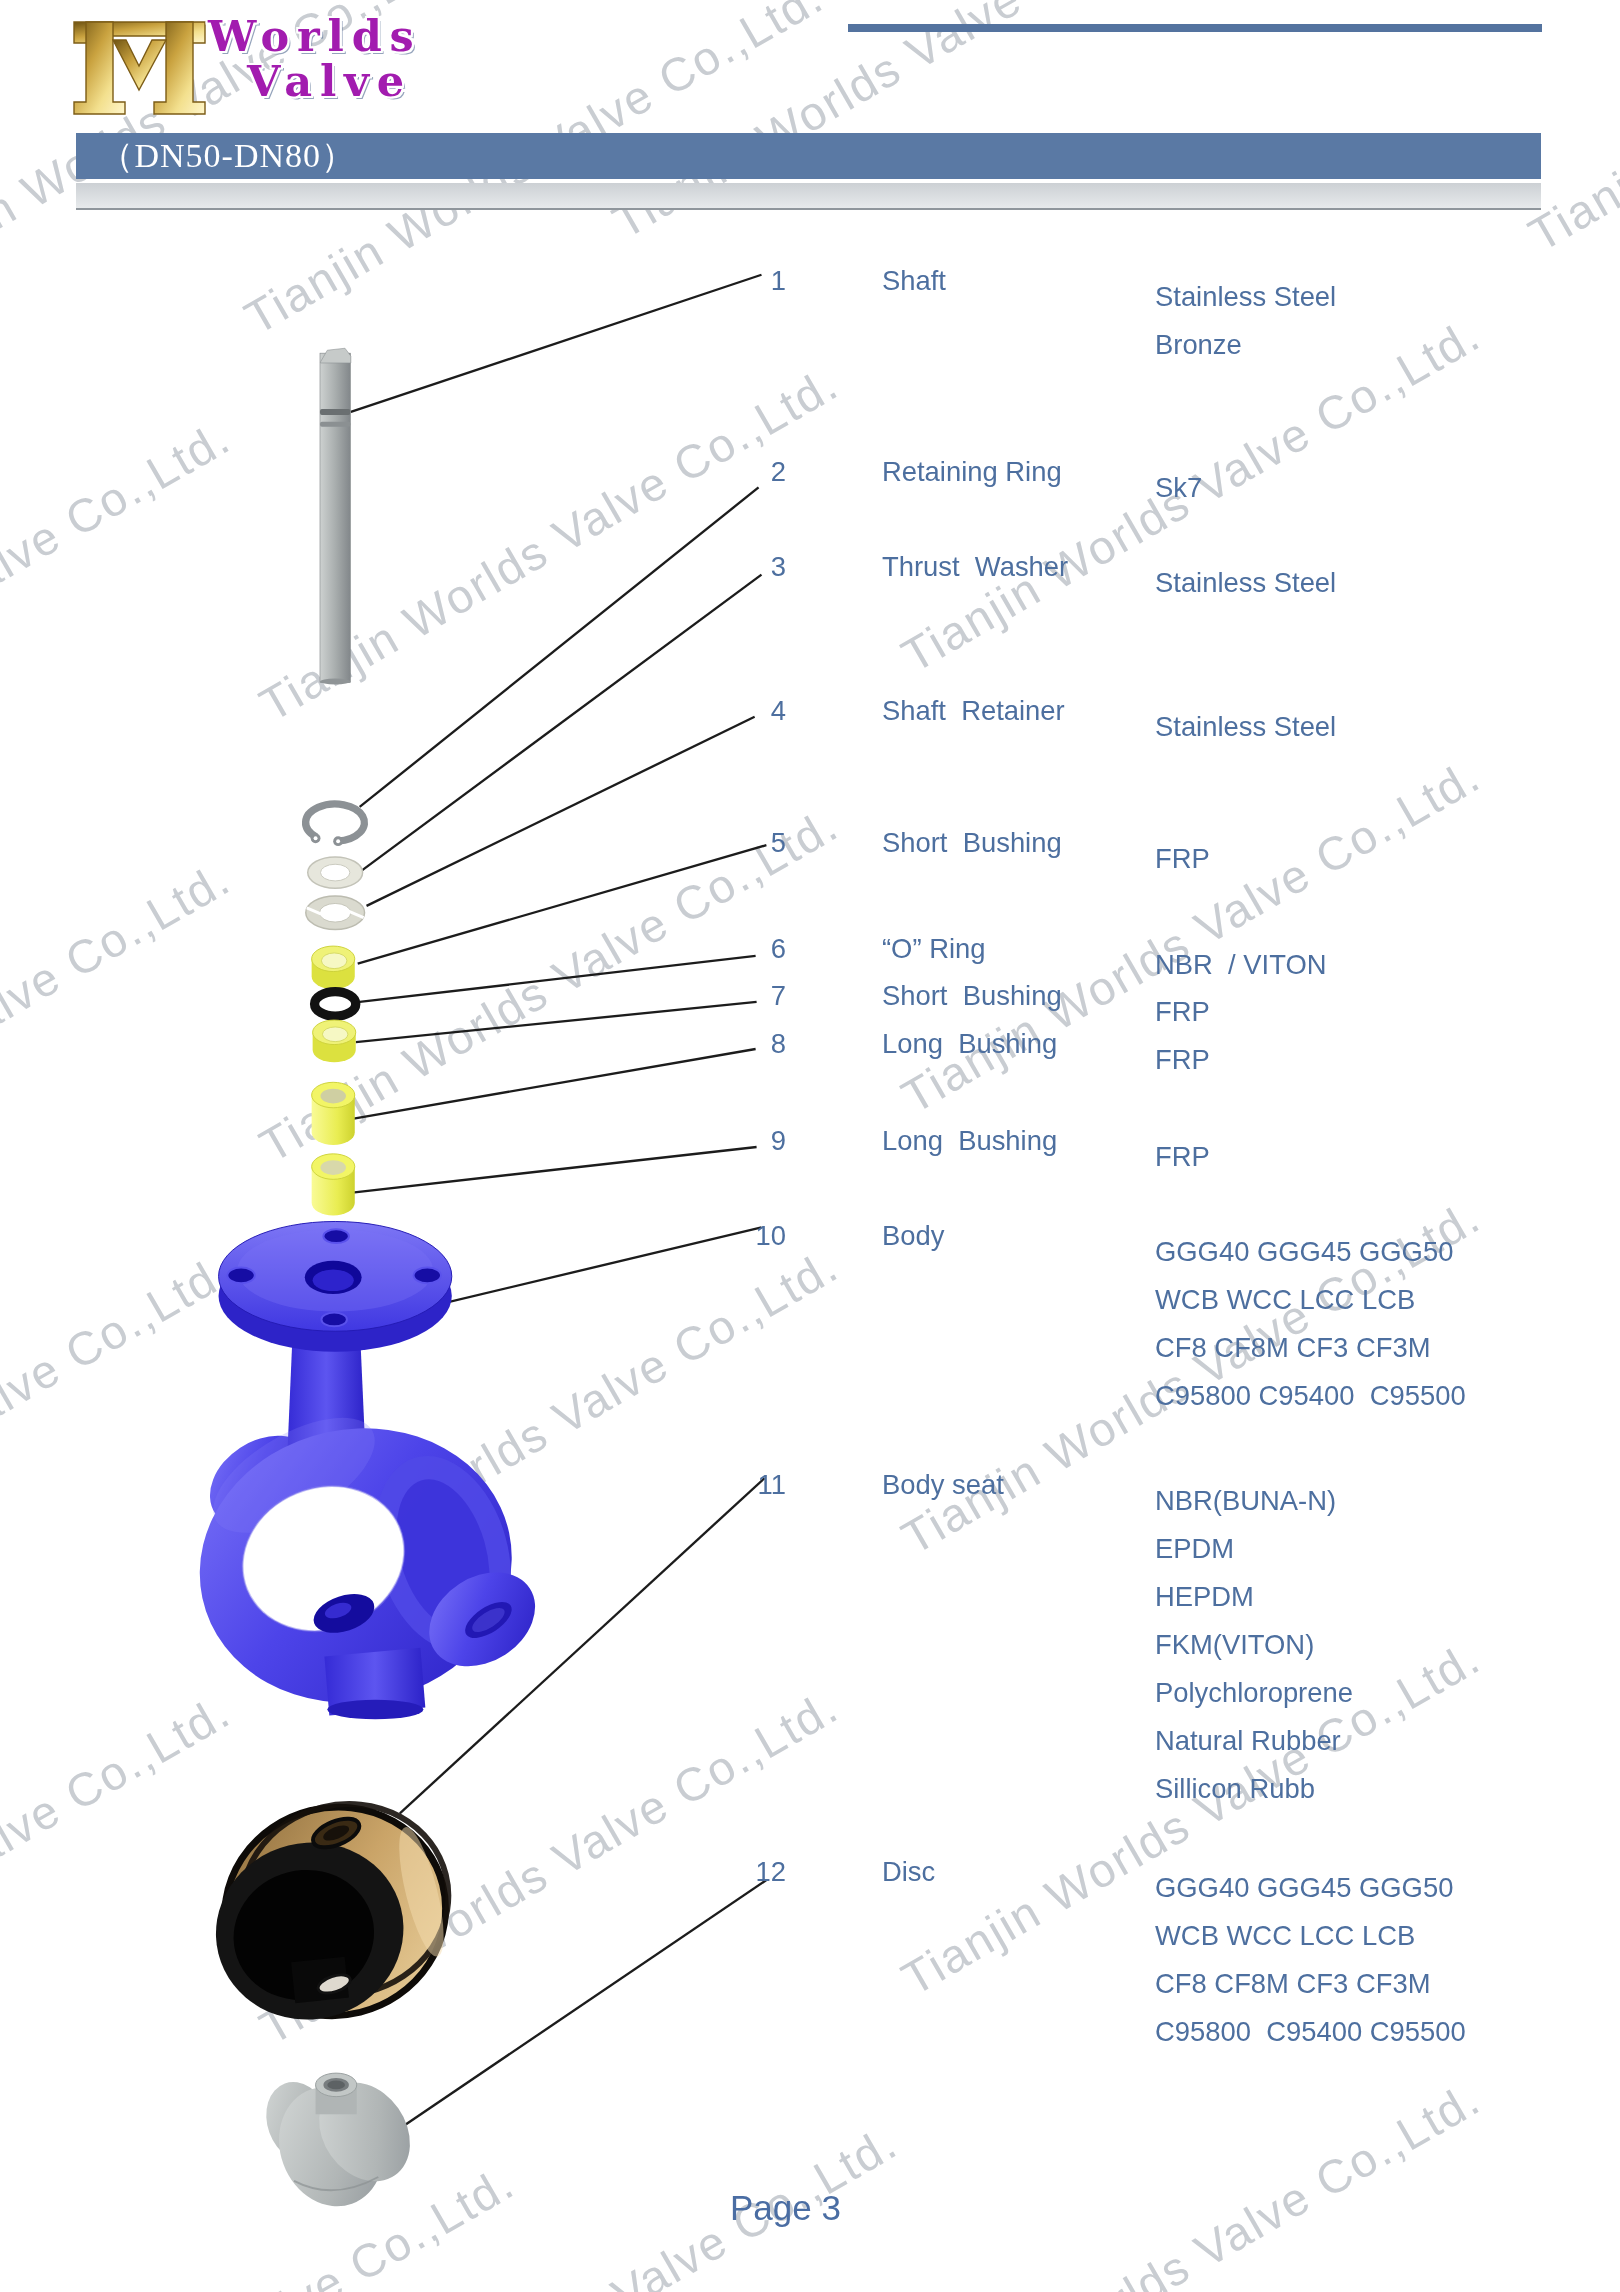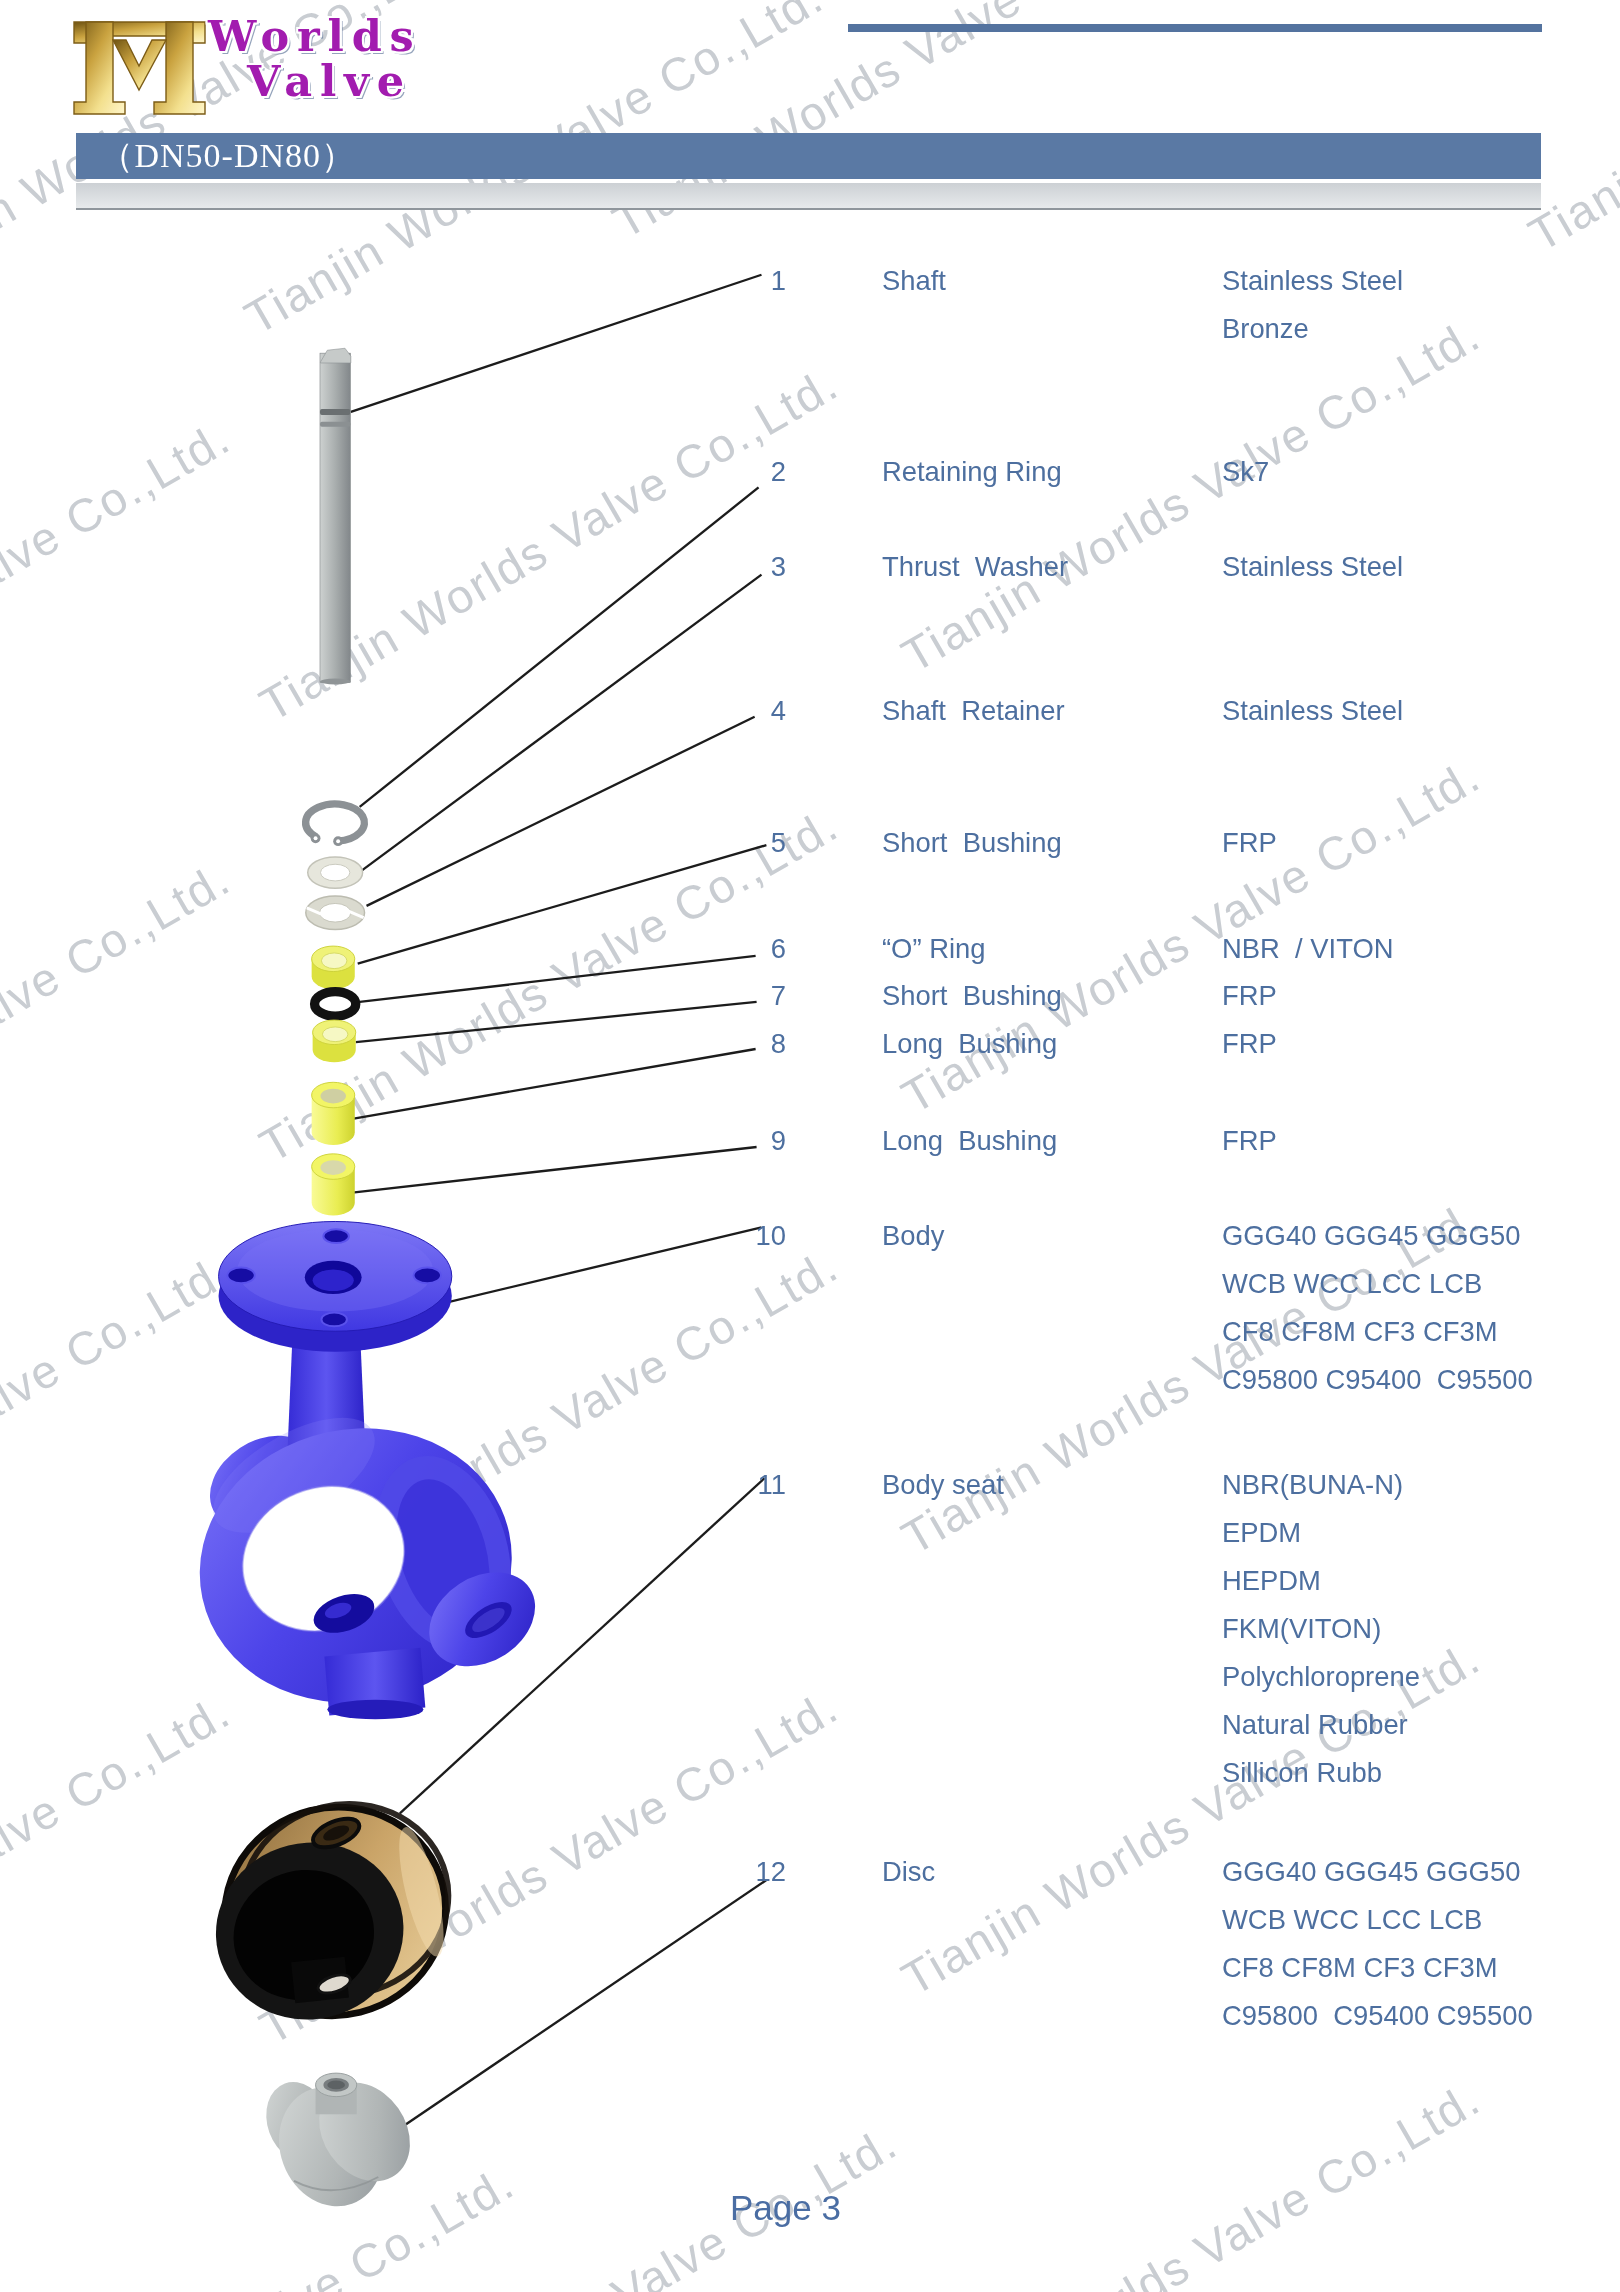--- a/index.html
+++ b/index.html
@@ -49,21 +49,21 @@
     position:absolute;left:76px;top:183px;width:1465px;height:24.5px;z-index:3;
     background:linear-gradient(#ccd0d4,#e7eaec);
     border-bottom:2.9px solid #8f969c;
   }
   
   .diagram{position:absolute;left:0;top:0;z-index:1;}
   
   .part-row{position:absolute;left:0;width:1620px;z-index:2;color:#4d6f9f;font-size:27.4px;line-height:48px;}
   .pnum{position:absolute;left:704px;width:82px;text-align:right;}
   .pname{position:absolute;left:882px;white-space:pre;text-align:center;}
-  .pmats{position:absolute;left:1222px;white-space:pre;}
+  .pmats{position:absolute;left:1155px;white-space:pre;margin-top:16px;}
   .page-label{
     position:absolute;left:730px;top:2188px;z-index:2;
     color:#4a6da3;font-size:35px;
   }
 </style>
 </head>
 <body>
 
 <div class="page">
 

